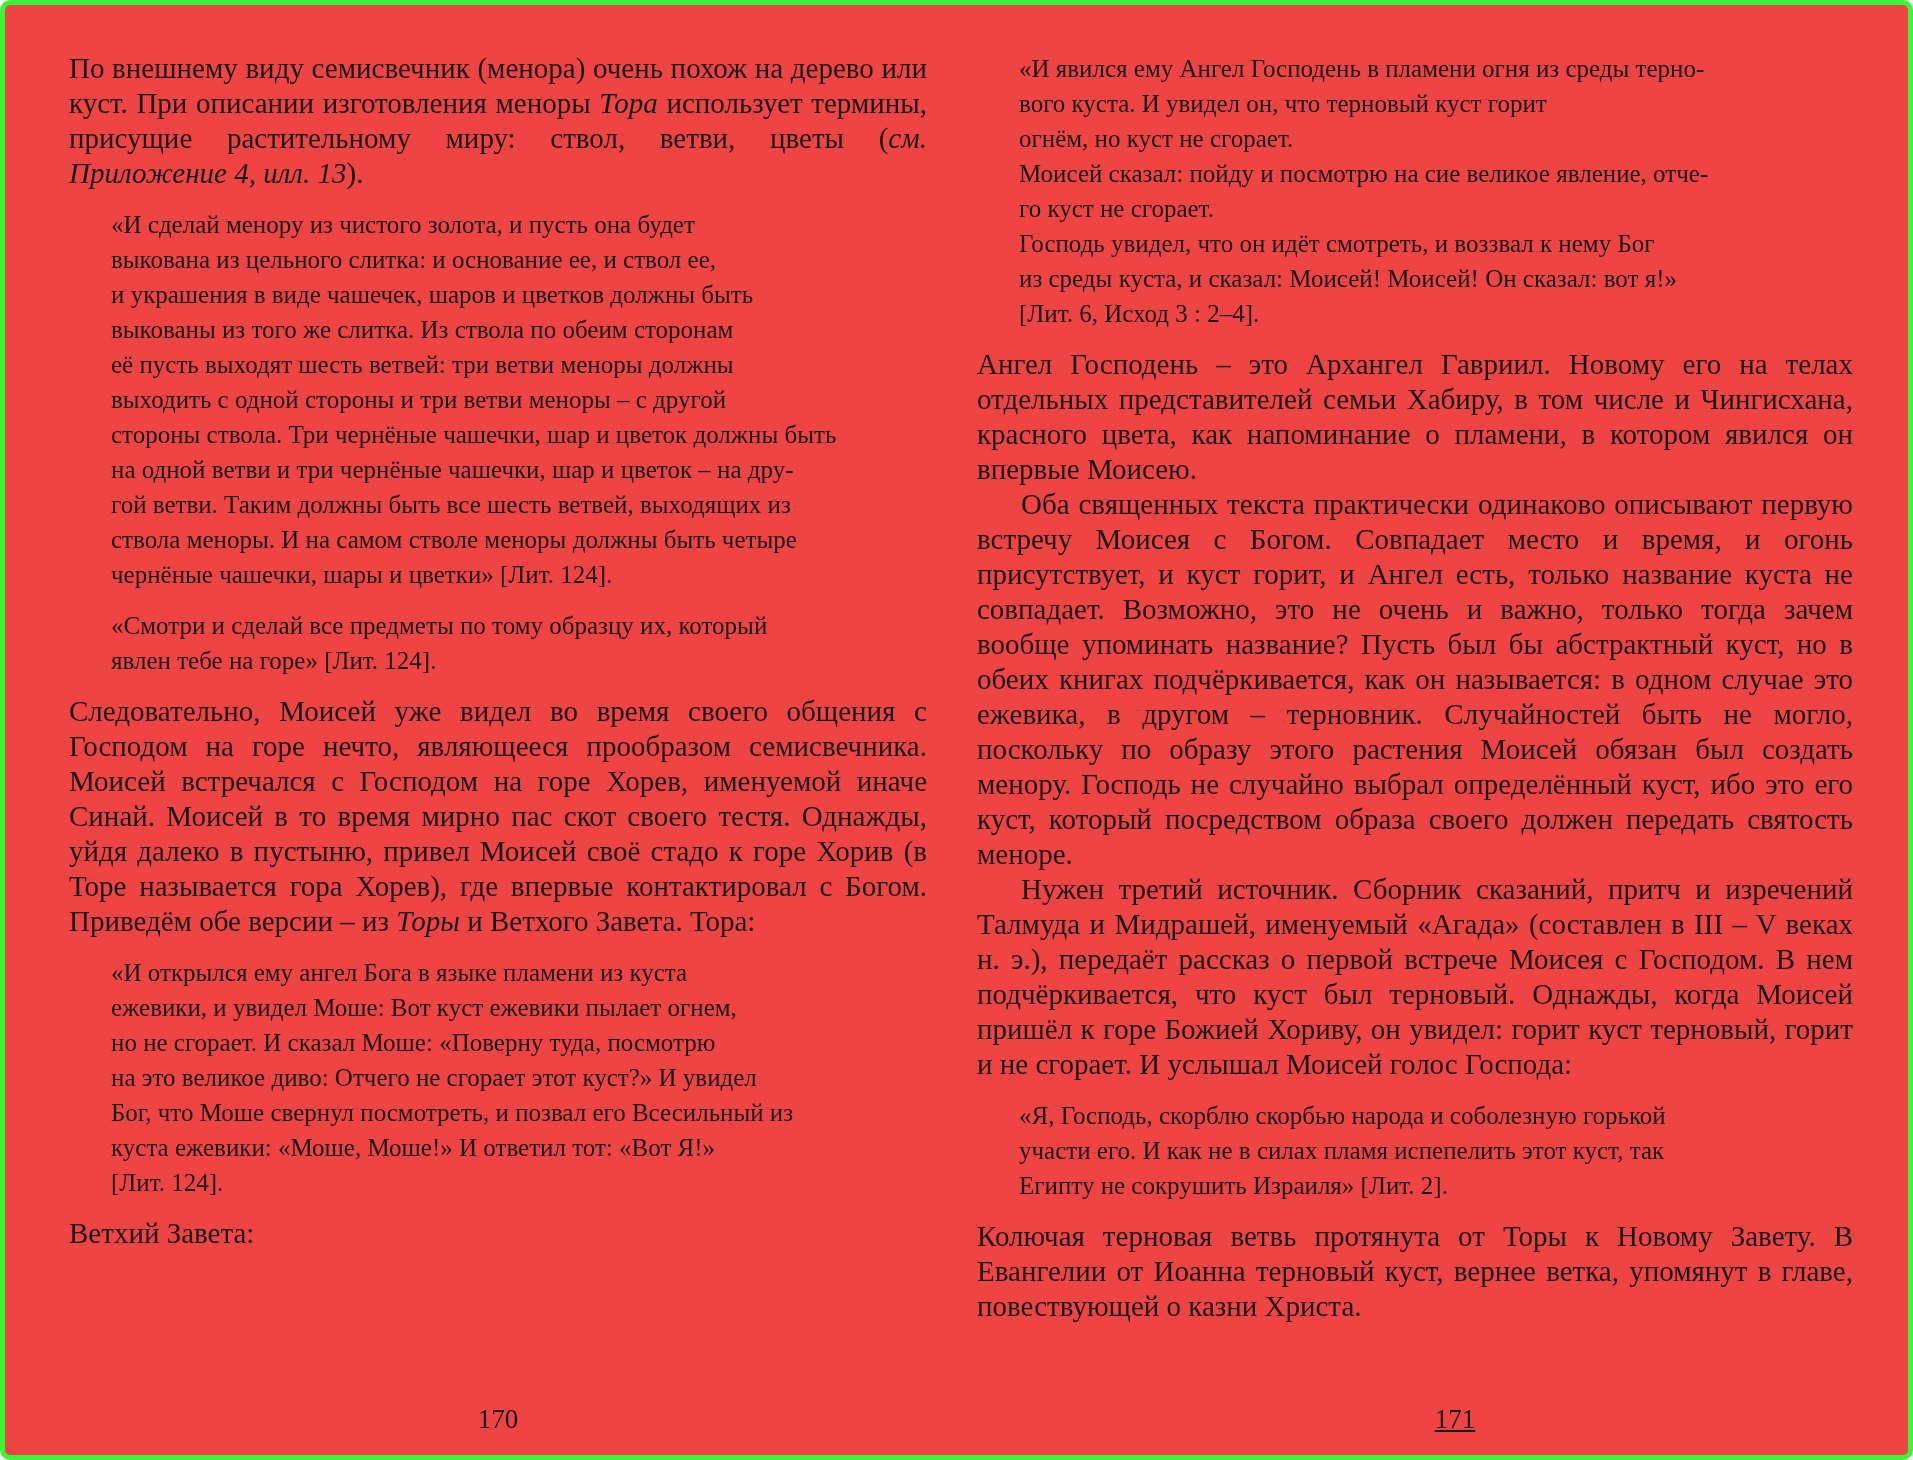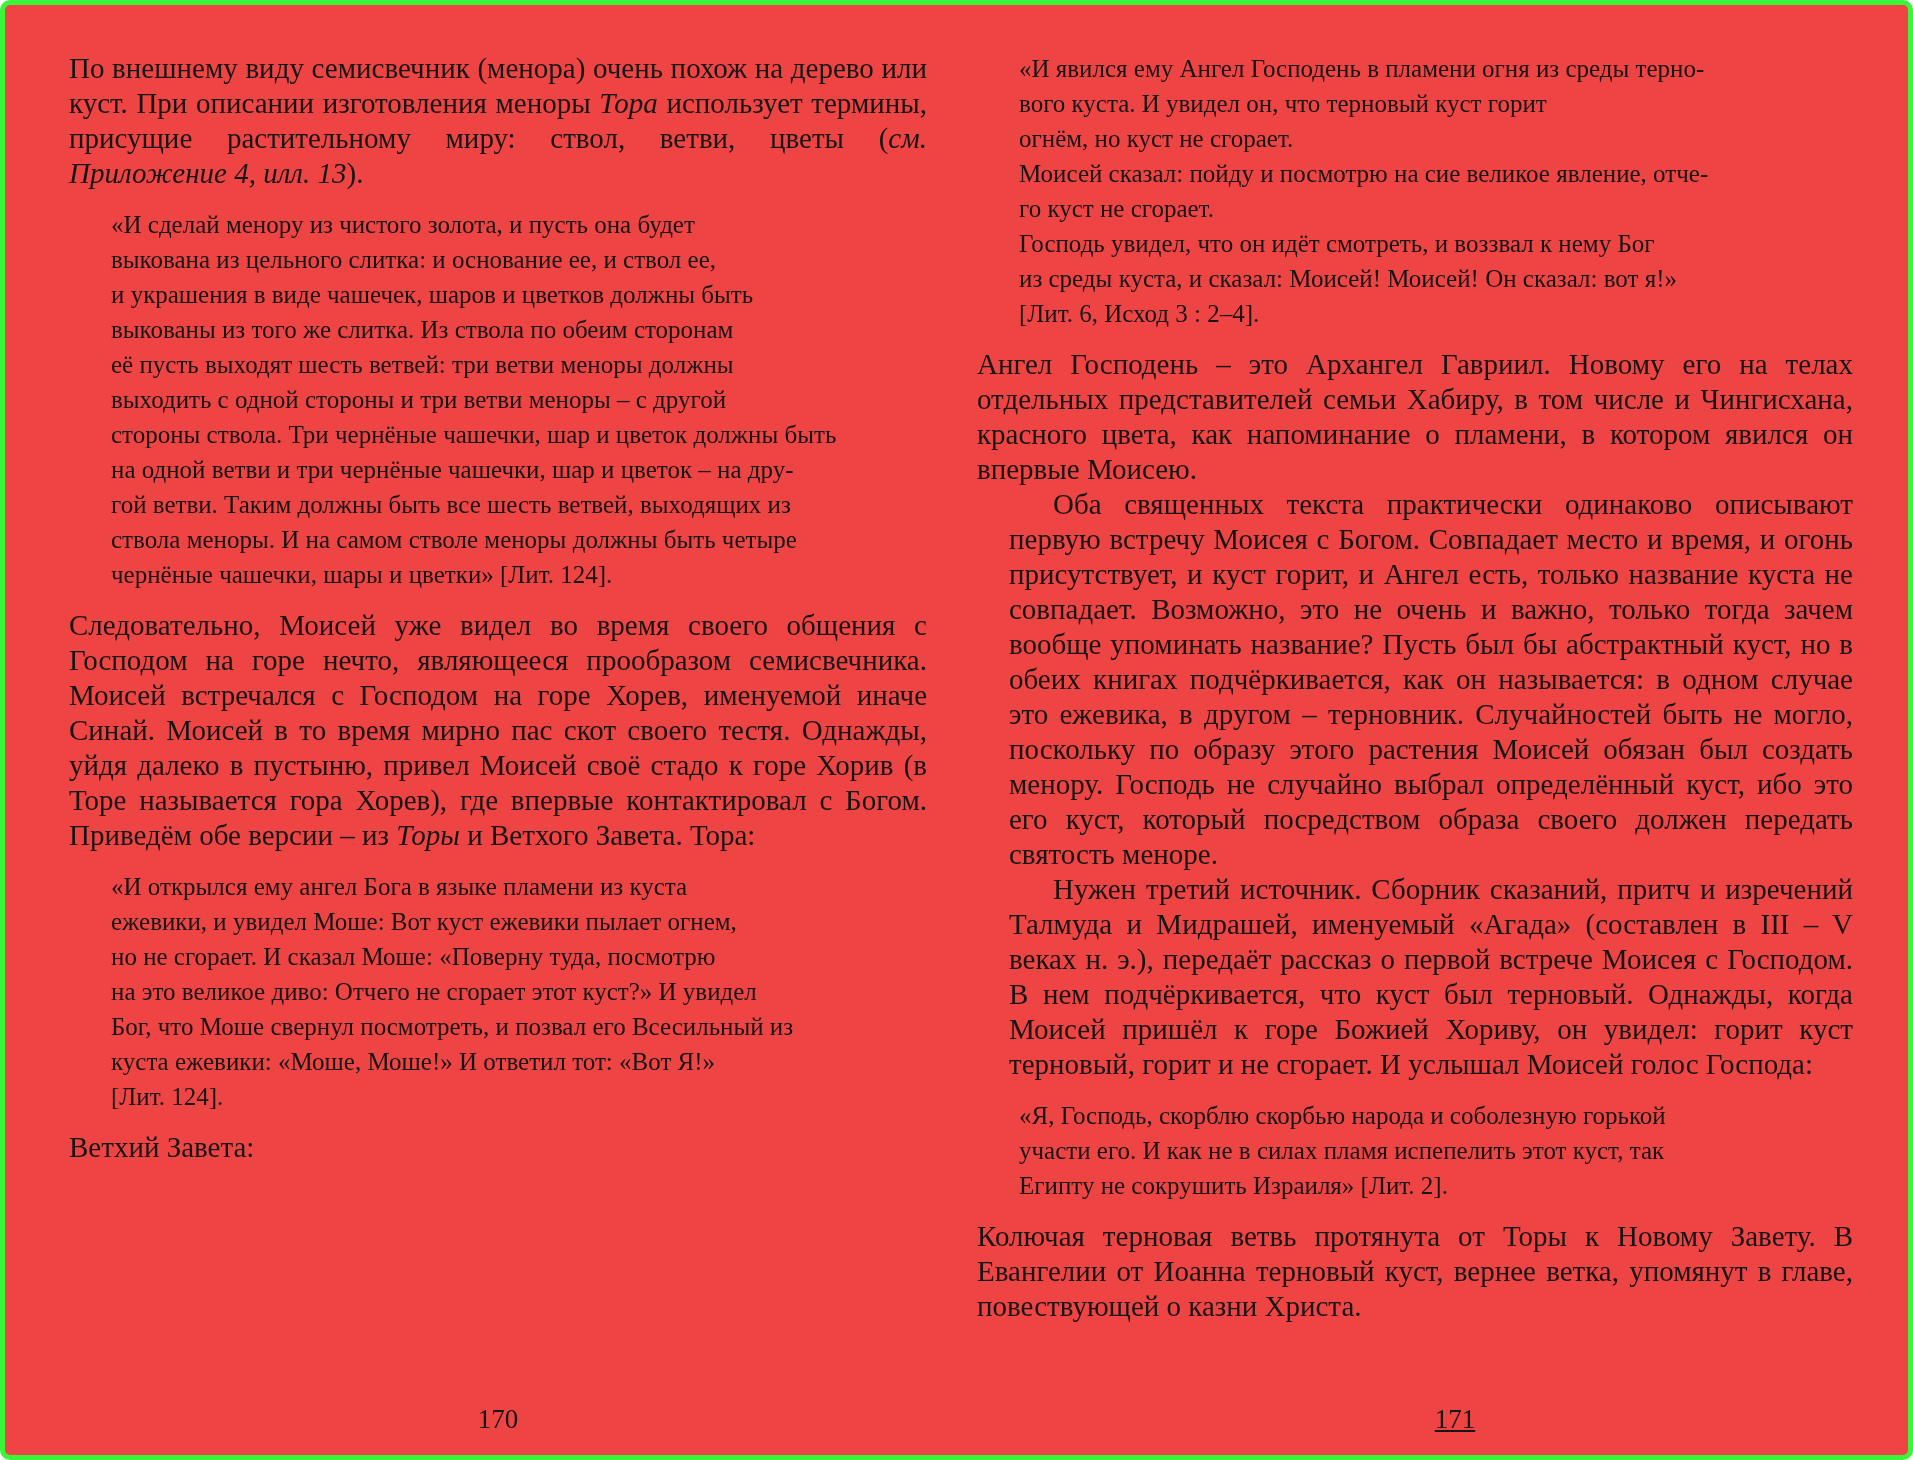--- a/index.html
+++ b/index.html
@@ -17,21 +17,21 @@
   }
   .col { position: absolute; top: 46px; }
   .col-left  { left: 64px;  width: 858px; }
   .col-right { left: 972px; width: 876px; }
   p.body {
     margin: 0;
     font-size: 29px;
     line-height: 35px;
     text-align: justify;
   }
-  p.body.indent { text-indent: 44px; margin-left: 32px; }
+  p.body.indent { text-indent: 44px; }
   .quote {
     margin: 16px 0 16px 42px;
     font-size: 25px;
     line-height: 35px;
     white-space: pre-line;
     text-align: left;
   }
   .quote.first { margin-top: 0; }
   .it { font-style: italic; }
   .pagenum {
@@ -57,20 +57,22 @@
 выкованы из того же слитка. Из ствола по обеим сторонам
 её пусть выходят шесть ветвей: три ветви меноры должны
 выходить с одной стороны и три ветви меноры – с другой
 стороны ствола. Три чернёные чашечки, шар и цветок должны быть
 на одной ветви и три чернёные чашечки, шар и цветок – на дру-
 гой ветви. Таким должны быть все шесть ветвей, выходящих из
 ствола меноры. И на самом стволе меноры должны быть четыре
 чернёные чашечки, шары и цветки» [Лит. 124].</div>
 
 
+    <div class="quote">«Смотри и сделай все предметы по тому образцу их, который
+явлен тебе на горе» [Лит. 124].</div>
 
     <p class="body"><span>Следовательно, Моисей уже видел во время своего общения с Господом на горе нечто, являющееся прообразом семисвечника. Моисей встречался с Господом на горе Хорев, именуемой иначе Синай. Моисей в то время мирно пас скот своего тестя. Однажды, уйдя далеко в пустыню, привел Моисей своё стадо к горе Хорив (в Торе называется гора Хорев), где впервые контактировал с Богом. Приведём обе версии – из </span><span class="it">Торы</span><span> и Ветхого Завета. Тора:</span></p>
 
     <div class="quote">«И открылся ему ангел Бога в языке пламени из куста
 ежевики, и увидел Моше: Вот куст ежевики пылает огнем,
 но не сгорает. И сказал Моше: «Поверну туда, посмотрю
 на это великое диво: Отчего не сгорает этот куст?» И увидел
 Бог, что Моше свернул посмотреть, и позвал его Всесильный из
 куста ежевики: «Моше, Моше!» И ответил тот: «Вот Я!»
 [Лит. 124].</div>

